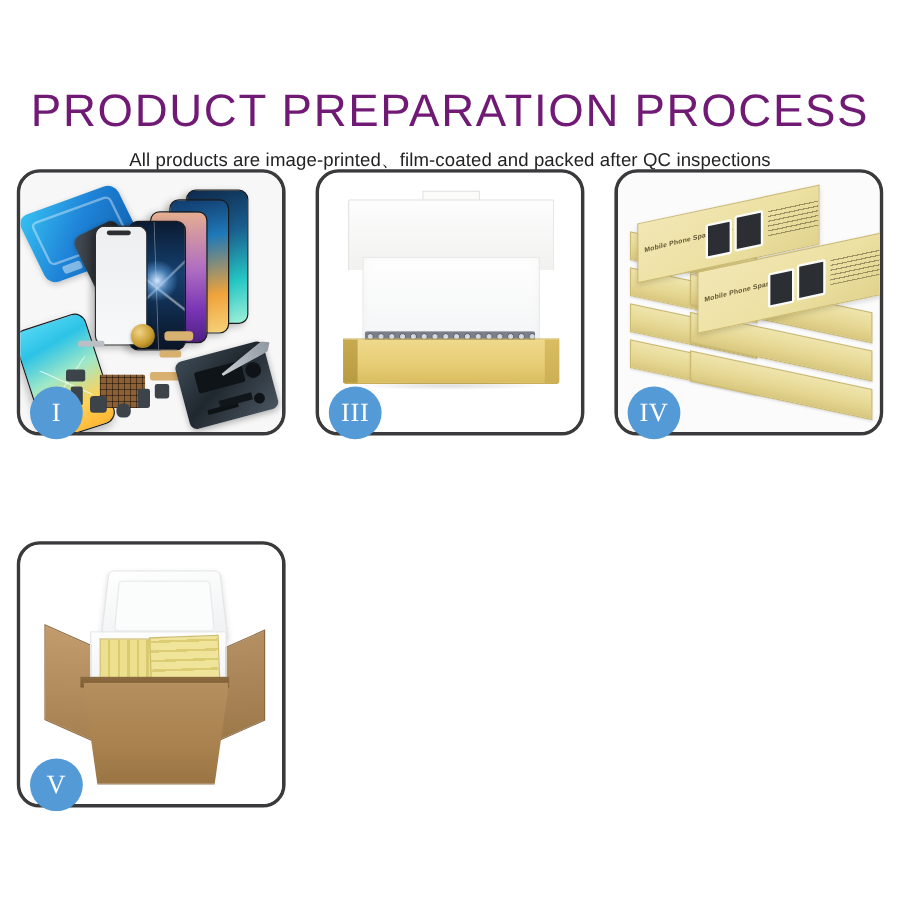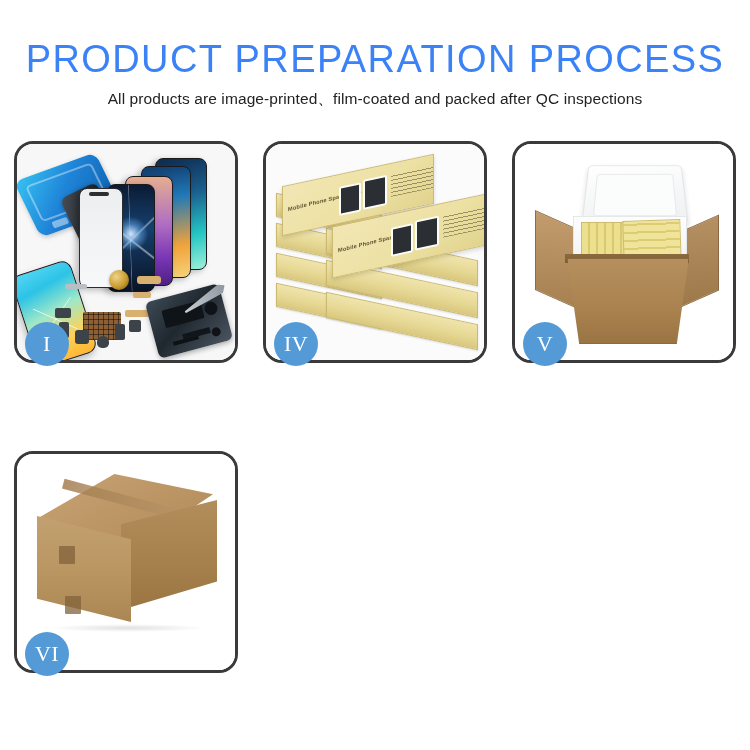--- a/index.html
+++ b/index.html
@@ -28,23 +28,24 @@
     top: 36px;
     left: 0;
     width: 750px;
     text-align: center;
   }
   .title {
     font-family: "Liberation Sans", sans-serif;
     font-size: 38px;
     font-weight: 400;
     letter-spacing: 1.4px;
-    color: #3b82f6;
+    color: #701a75;
     line-height: 46px;
     white-space: nowrap;
+    margin-top: 34px;
   }
   .subtitle {
     margin-top: 7px;
     font-family: "Liberation Sans", sans-serif;
     font-size: 15.5px;
     font-weight: 400;
     color: #232323;
     letter-spacing: 0.1px;
     white-space: nowrap;
   }
@@ -481,20 +482,33 @@
         <div class="bit" style="left:80px;top:192px;width:12px;height:12px;border-radius:50% 50% 40% 40%;"></div>
         <div class="bit lightgray" style="left:22px;top:184px;width:9px;height:18px;border-radius:2px;"></div>
         <div class="bit" style="left:98px;top:180px;width:10px;height:16px;border-radius:2px;"></div>
         <div class="board"></div>
         <div class="tweezers"></div>
       </div>
       <div class="badge">I</div>
     </div>
 
 
+    <div class="panel p3">
+      <div class="panel-inner">
+        <div class="mailer">
+          <div class="lidtab"></div>
+          <div class="lidback"></div>
+          <div class="foam"></div>
+          <div class="bubblefill"></div>
+          <div class="boxfront"></div>
+          <div class="boxshadow"></div>
+        </div>
+      </div>
+      <div class="badge">III</div>
+    </div>
 
     <div class="panel p4">
       <div class="panel-inner">
         <div class="stack">
 
           <div class="sbox" style="left:4px;  top:46px;  width:104px; height:22px; transform:skewY(12deg);"></div>
           <div class="sbox" style="left:4px;  top:76px;  width:104px; height:22px; transform:skewY(12deg);"></div>
           <div class="sbox" style="left:4px;  top:106px; width:104px; height:22px; transform:skewY(12deg);"></div>
           <div class="sbox" style="left:4px;  top:136px; width:104px; height:22px; transform:skewY(12deg);"></div>
 
@@ -529,29 +543,15 @@
           <div class="foambox"></div>
           <div class="yellowfill"></div>
           <div class="yellowfill2"></div>
           <div class="cartonlip"></div>
           <div class="cartonbody"></div>
         </div>
       </div>
       <div class="badge">V</div>
     </div>
 
-    <div class="panel p6">
-      <div class="panel-inner">
-        <div class="shipbox">
-          <div class="topface"></div>
-          <div class="topseam"></div>
-          <div class="sideface"></div>
-          <div class="frontface"></div>
-          <div class="tape" style="left:26px; top:72px;"></div>
-          <div class="tape" style="left:32px; top:122px;"></div>
-          <div class="shipshadow"></div>
-        </div>
-      </div>
-      <div class="badge">VI</div>
-    </div>
 
   </div>
 </div>
 
 </body></html>

